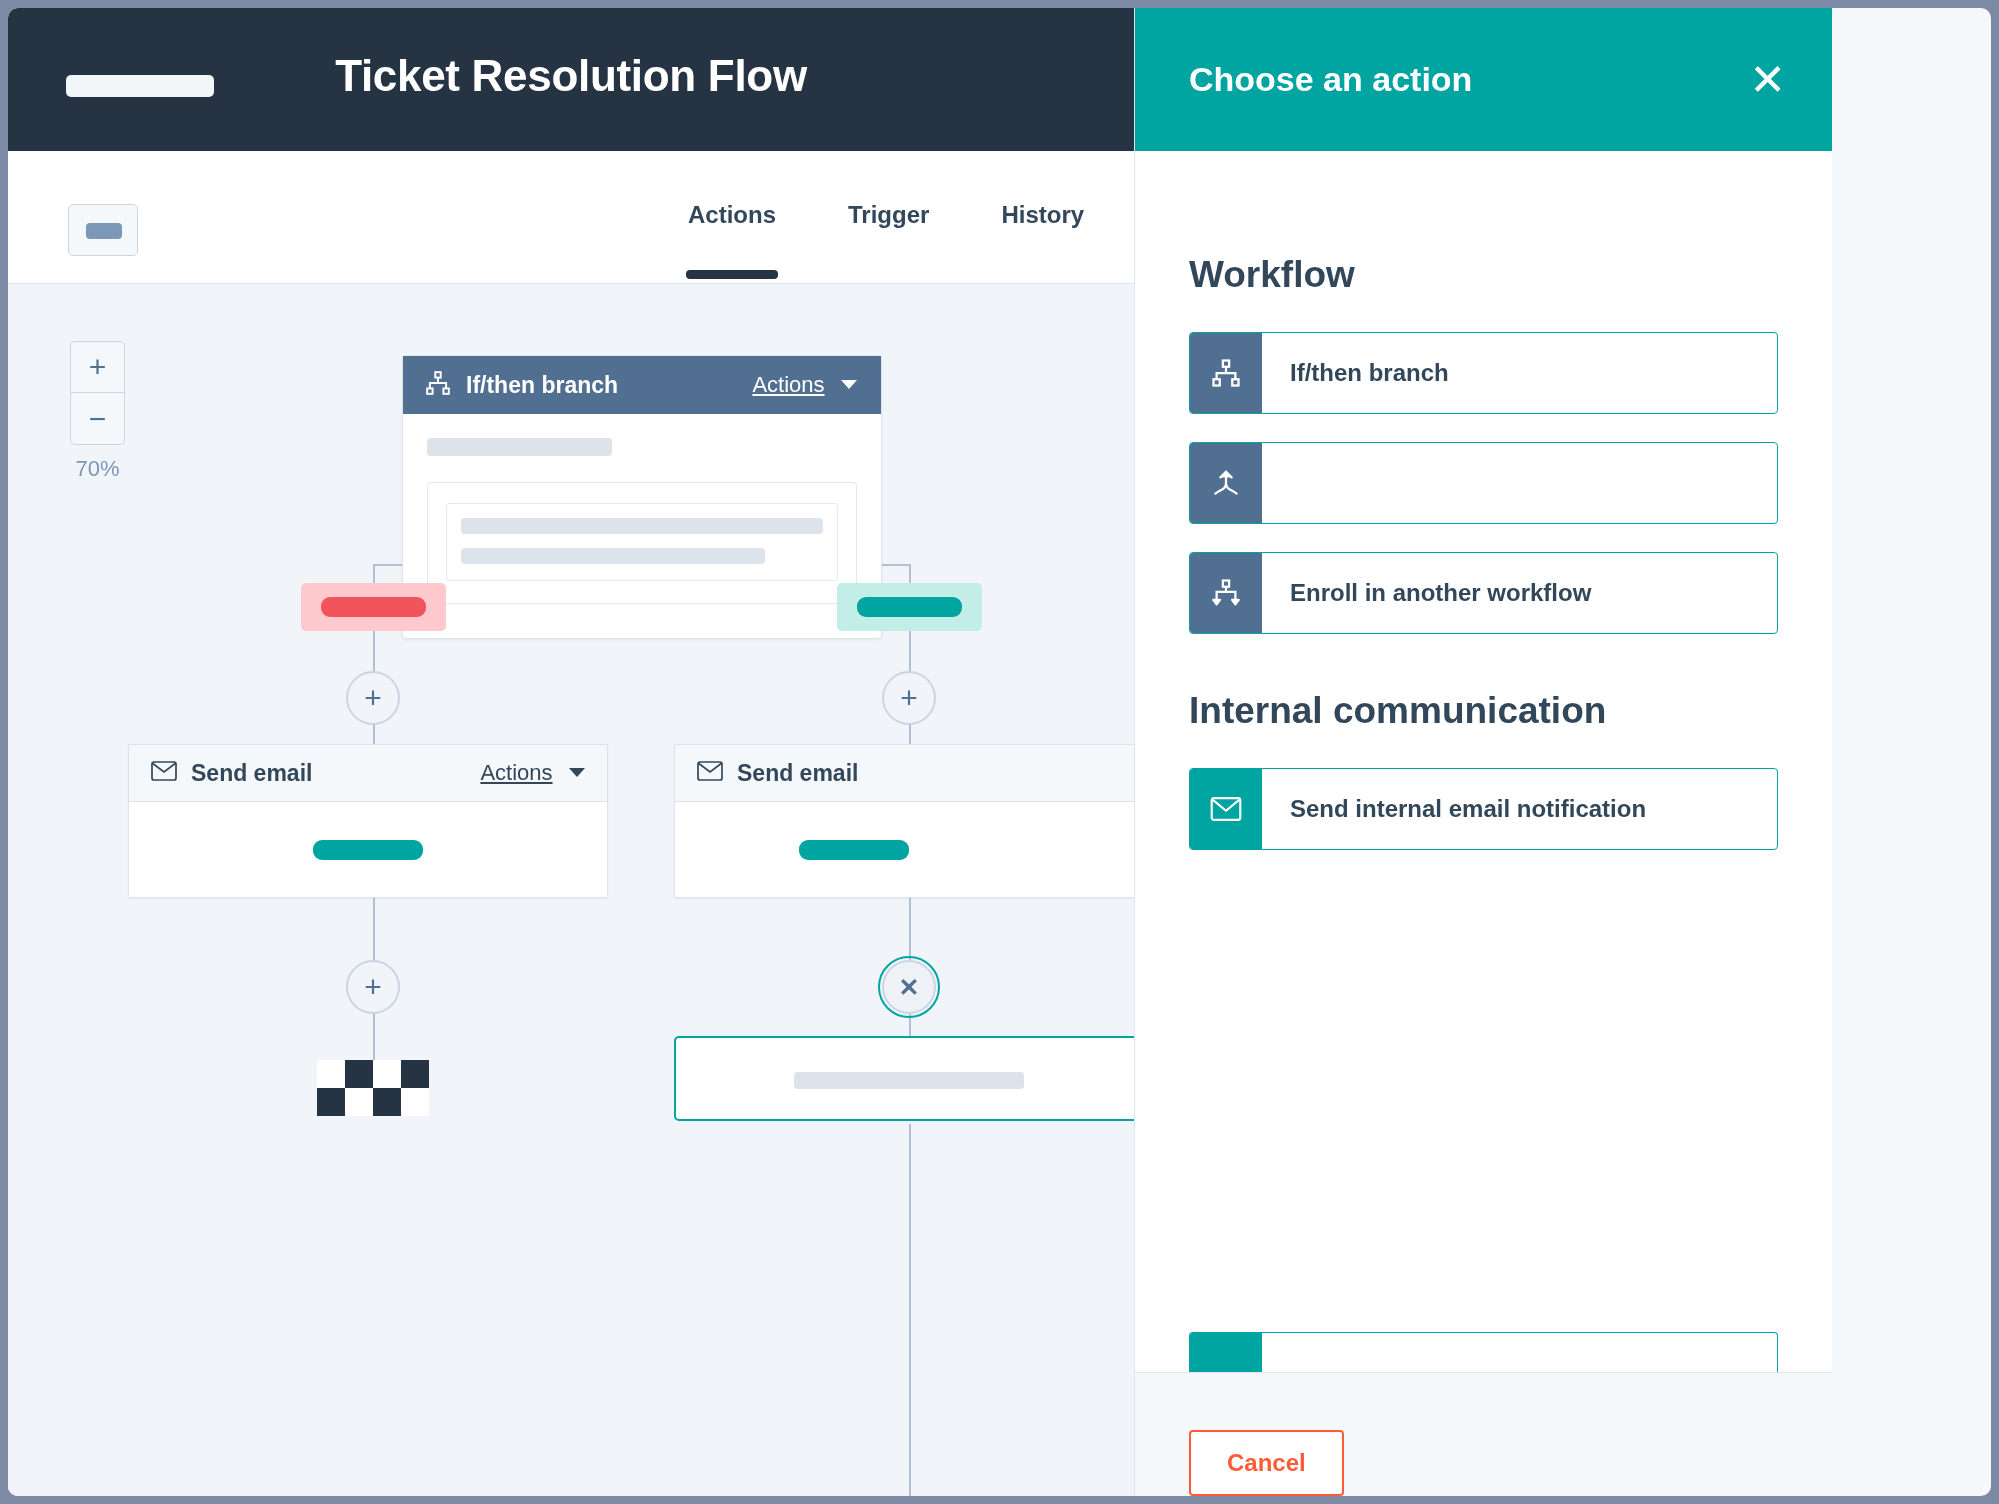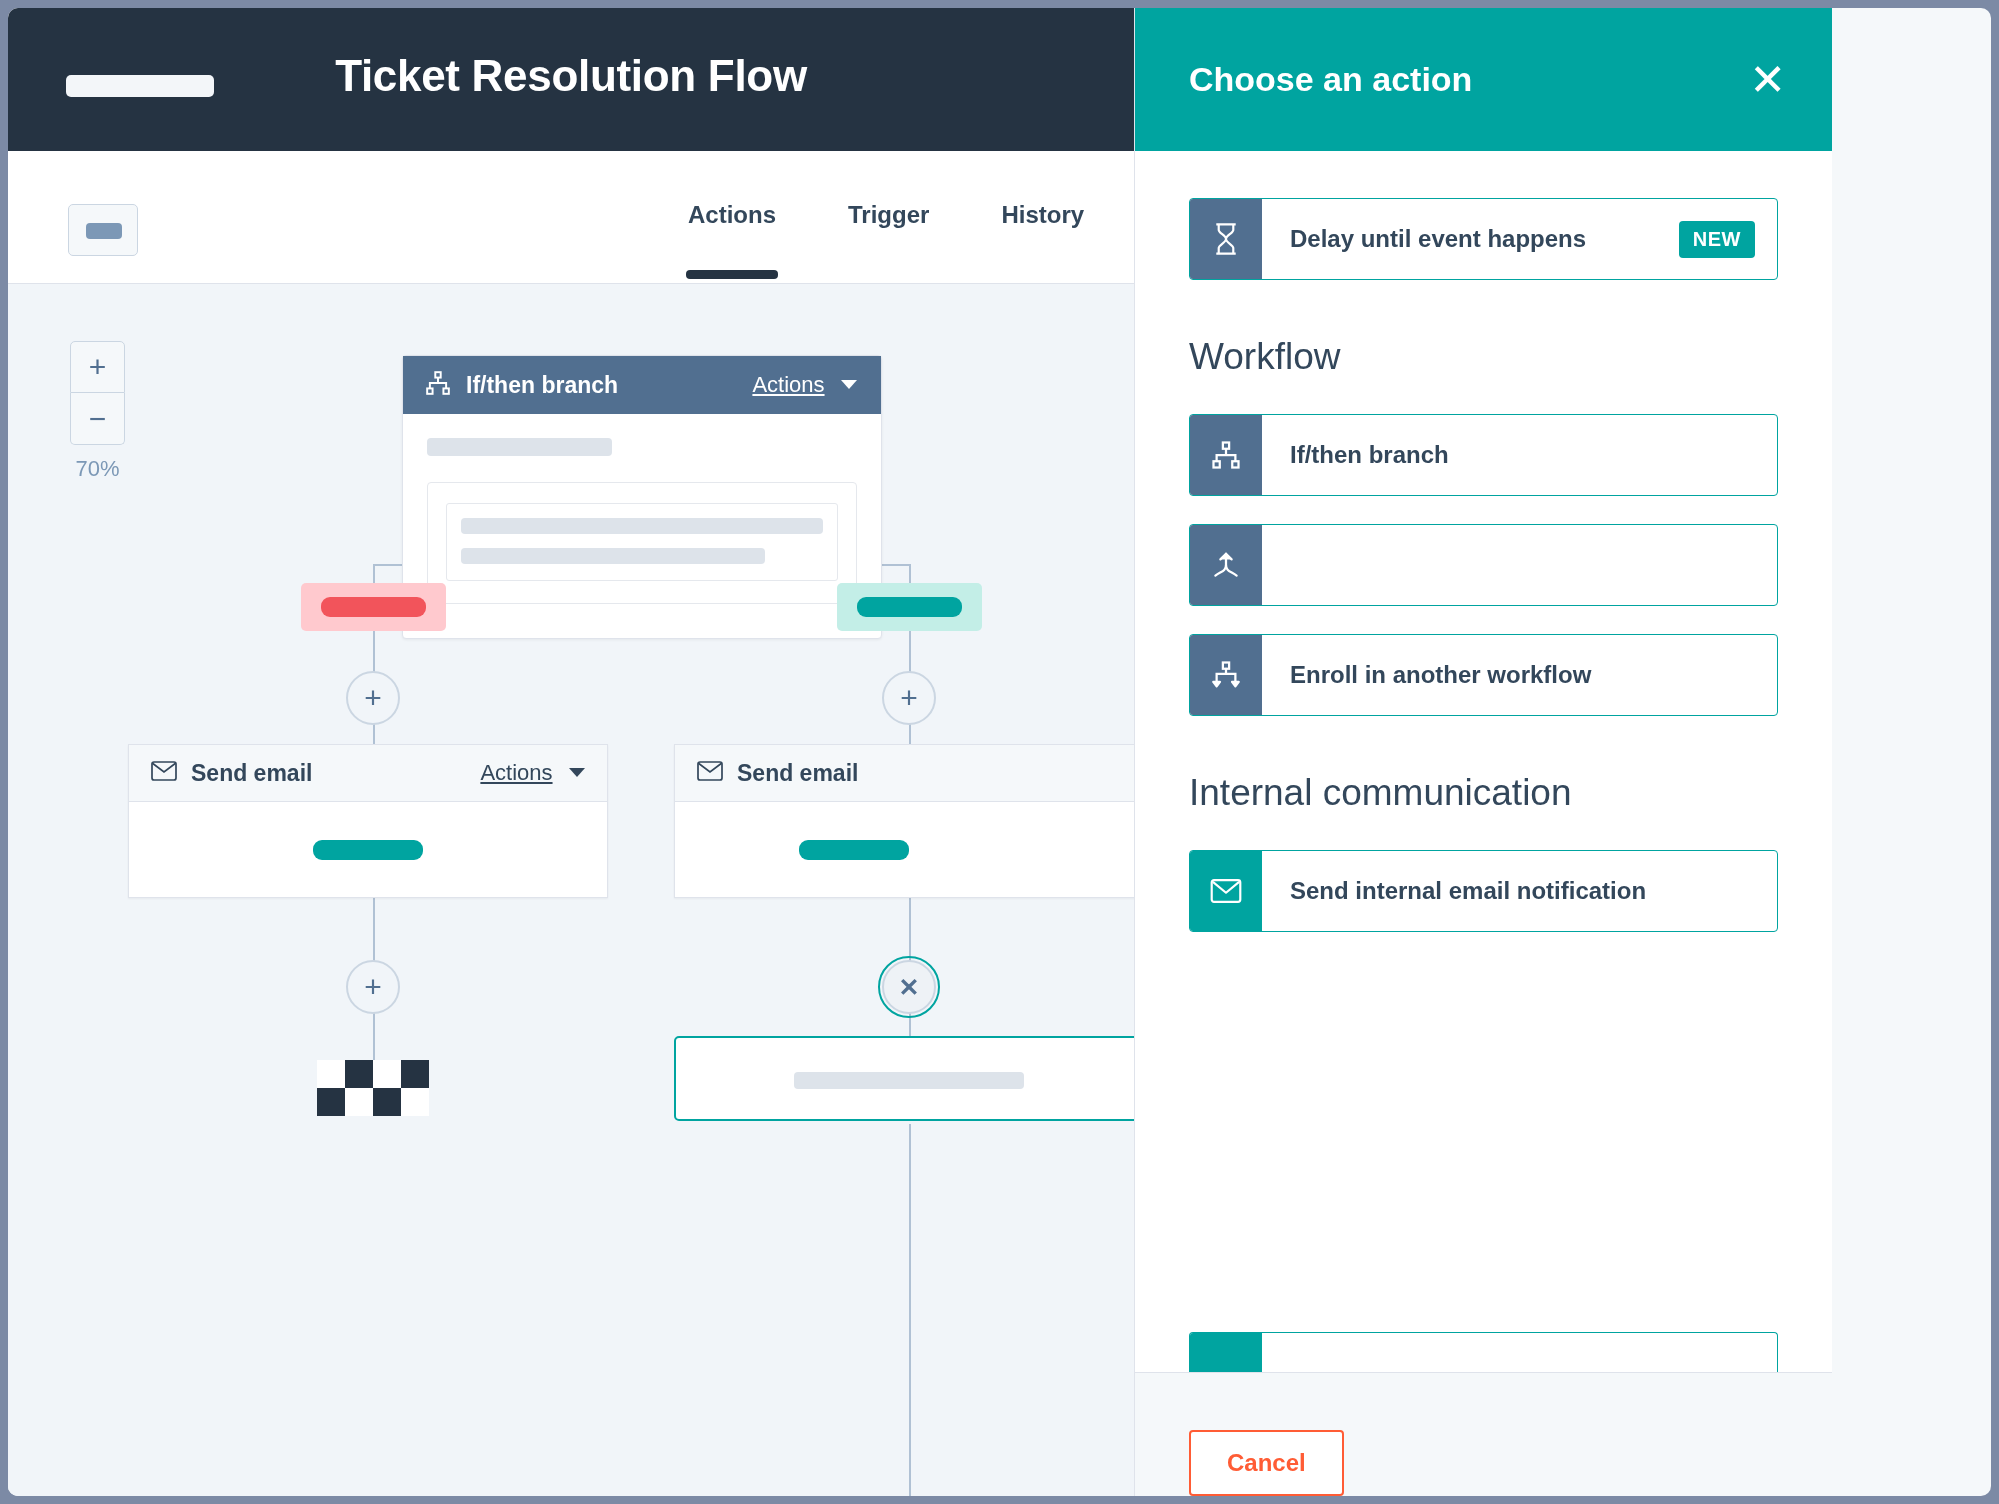--- a/index.html
+++ b/index.html
@@ -288,21 +288,21 @@
   }
   .panel-body {
     flex: 1 1 auto;
     overflow: hidden;
     padding: 47px 54px 0 54px;
     position: relative;
   }
   .section-title {
     font-size: 37px;
     color: #33475b;
-    font-weight: 400;
+    font-weight: 700;
     margin: 56px 0 36px 0;
   }
   .action-item {
     display: flex;
     align-items: stretch;
     border: 1px solid #00a4a0;
     border-radius: 4px;
     height: 82px;
     margin-bottom: 28px;
     background:#fff;
@@ -510,33 +510,20 @@
 
   <div class="right-pane">
 
     <div class="panel-header">
       <div class="panel-title">Choose an action</div>
       <div class="close-x">✕</div>
     </div>
 
     <div class="panel-body">
 
-      <div class="action-item">
-        <div class="action-icon">
-          <svg width="30" height="34" viewBox="0 0 24 28" fill="none" stroke="#ffffff" stroke-width="1.8" stroke-linejoin="round">
-            <path d="M4 2h16M4 26h16"></path>
-            <path d="M6 2v4.5c0 2.6 6 4.6 6 7.5 0 2.9-6 4.9-6 7.5V26"></path>
-            <path d="M18 2v4.5c0 2.6-6 4.6-6 7.5 0 2.9 6 4.9 6 7.5V26"></path>
-          </svg>
-        </div>
-        <div class="action-label">
-          <span>Delay until event happens</span>
-          <span class="badge-new">NEW</span>
-        </div>
-      </div>
 
       <div class="section-title">Workflow</div>
 
       <div class="action-item">
         <div class="action-icon">
           <svg width="30" height="30" viewBox="0 0 24 24" fill="none" stroke="#ffffff" stroke-width="1.8">
             <rect x="9.5" y="2" width="5" height="5"></rect>
             <rect x="2" y="17" width="5" height="5"></rect>
             <rect x="17" y="17" width="5" height="5"></rect>
             <path d="M12 7v5M4.5 17v-5h15v5"></path>

